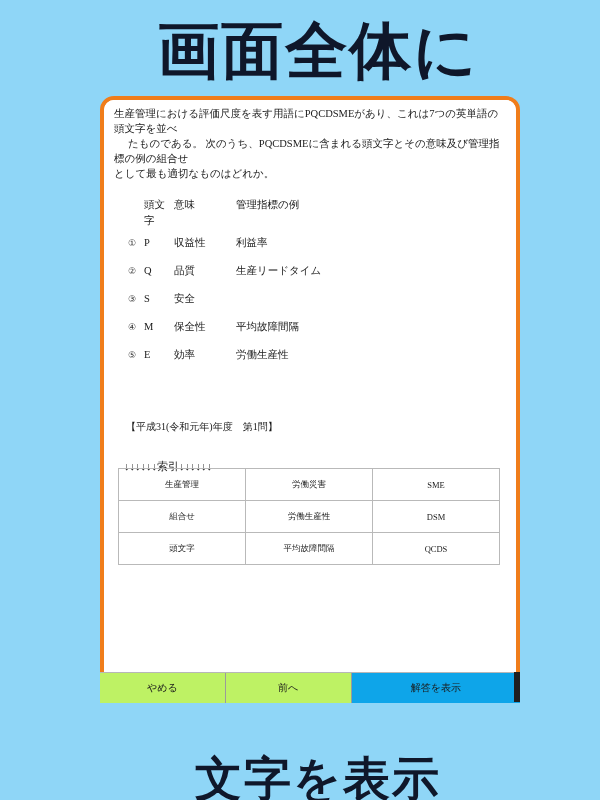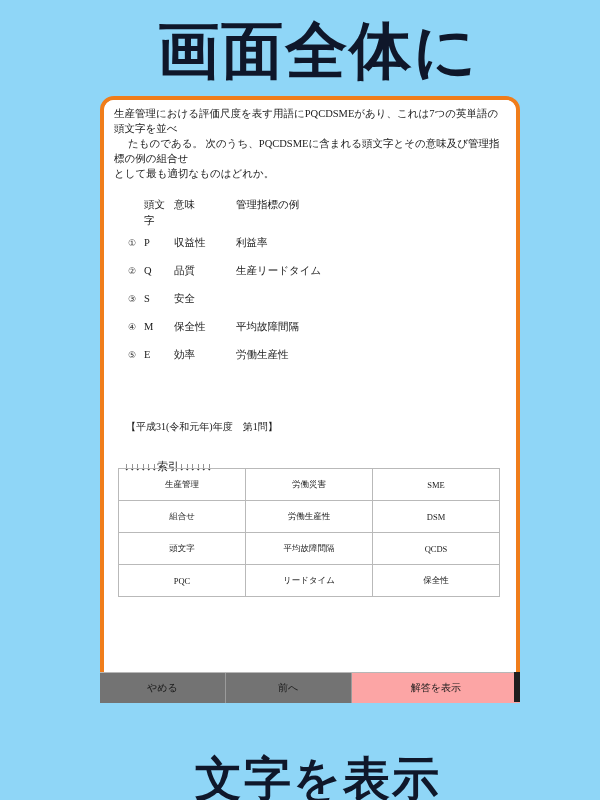--- a/index.html
+++ b/index.html
@@ -159,29 +159,29 @@
     background: #eceded;
     border-top: 1px solid #b7b7b7;
   }
   .btn {
     flex: 1 1 0;
     display: flex;
     align-items: center;
     justify-content: center;
     font-size: 10px;
     color: #1a1a1a;
-    background: #737373;
+    background: #bef264;
     border-right: 1px solid #9b9b9b;
     box-sizing: border-box;
     height: 30px;
   }
   .btn.wide {
     flex: 1.35 1 0;
     border-right: none;
-    background: #fca5a5;
+    background: #0ea5e9;
   }
   .bar-edge-left {
     position: absolute;
     left: 100px;
     top: 672px;
     width: 6px;
     height: 30px;
     background: #1f1f1f;
   }
   .bar-edge-right {
@@ -263,25 +263,20 @@
       <tr>
         <td>組合せ</td>
         <td>労働生産性</td>
         <td>DSM</td>
       </tr>
       <tr>
         <td>頭文字</td>
         <td>平均故障間隔</td>
         <td>QCDS</td>
       </tr>
-      <tr>
-        <td>PQC</td>
-        <td>リードタイム</td>
-        <td>保全性</td>
-      </tr>
     </tbody>
       </table>
 
   </div>
 </div>
 
 <div class="bar-edge-left"></div>
 <div class="buttonbar">
   <div class="btn">やめる</div>
   <div class="btn">前へ</div>

